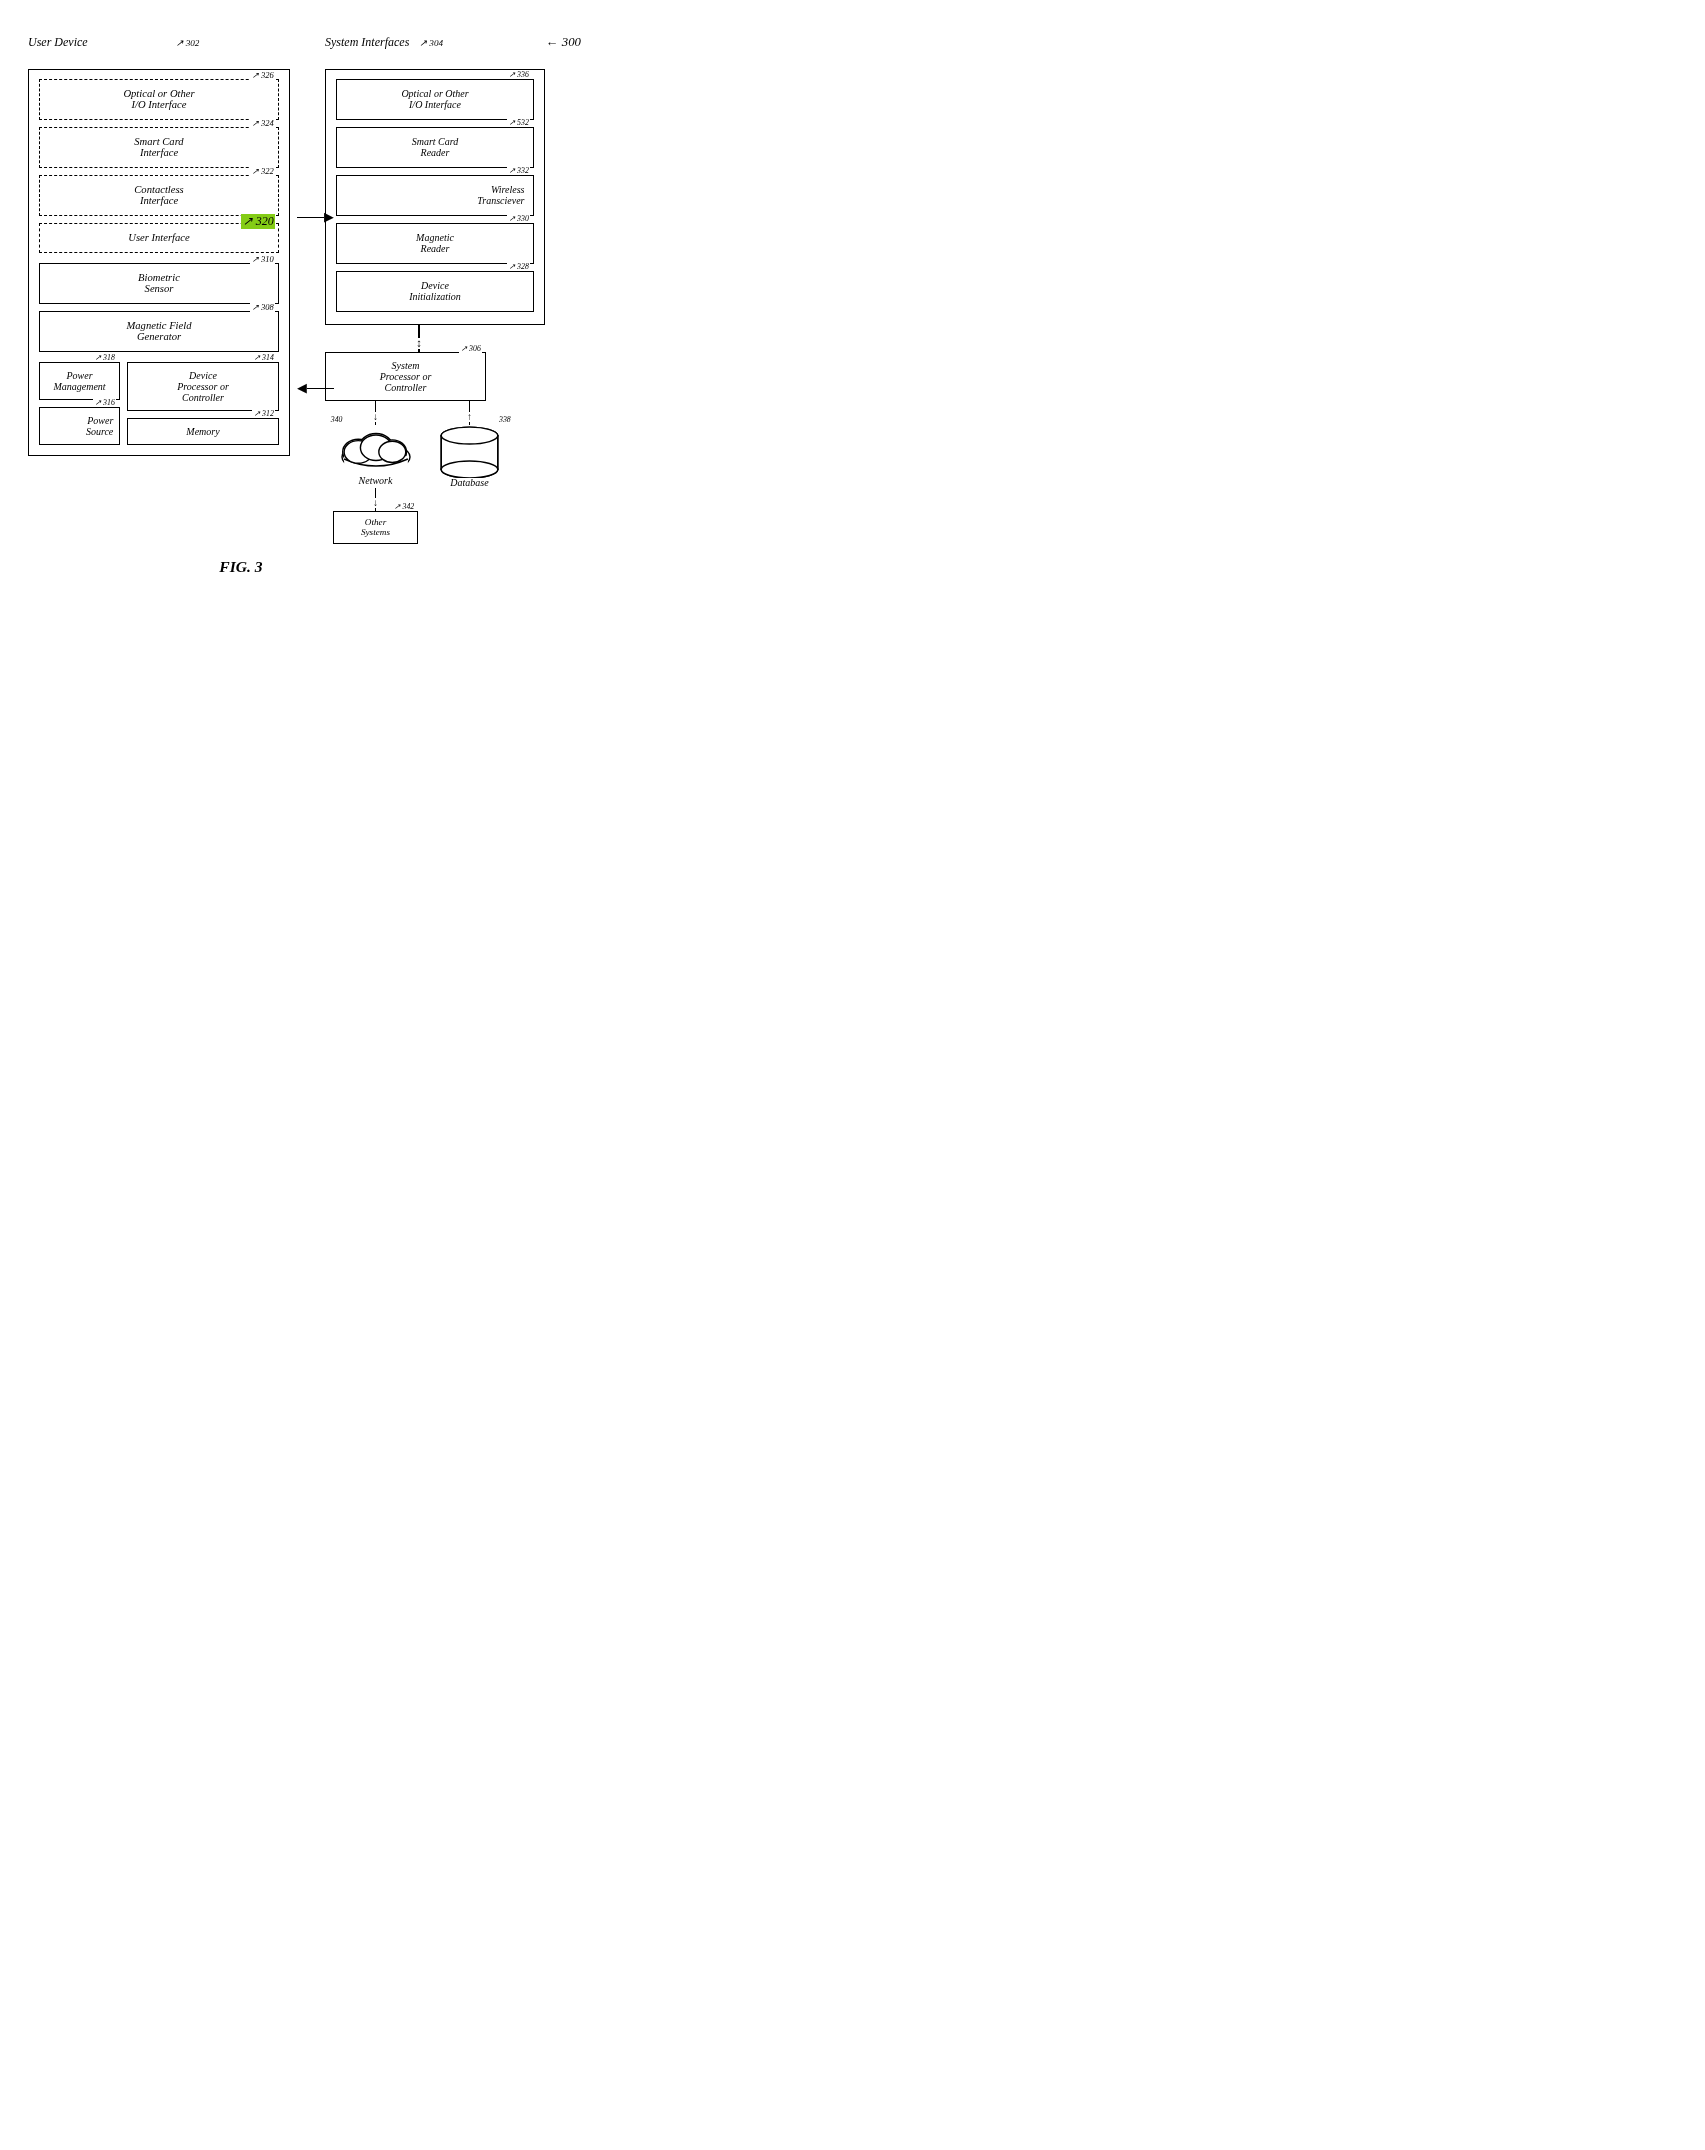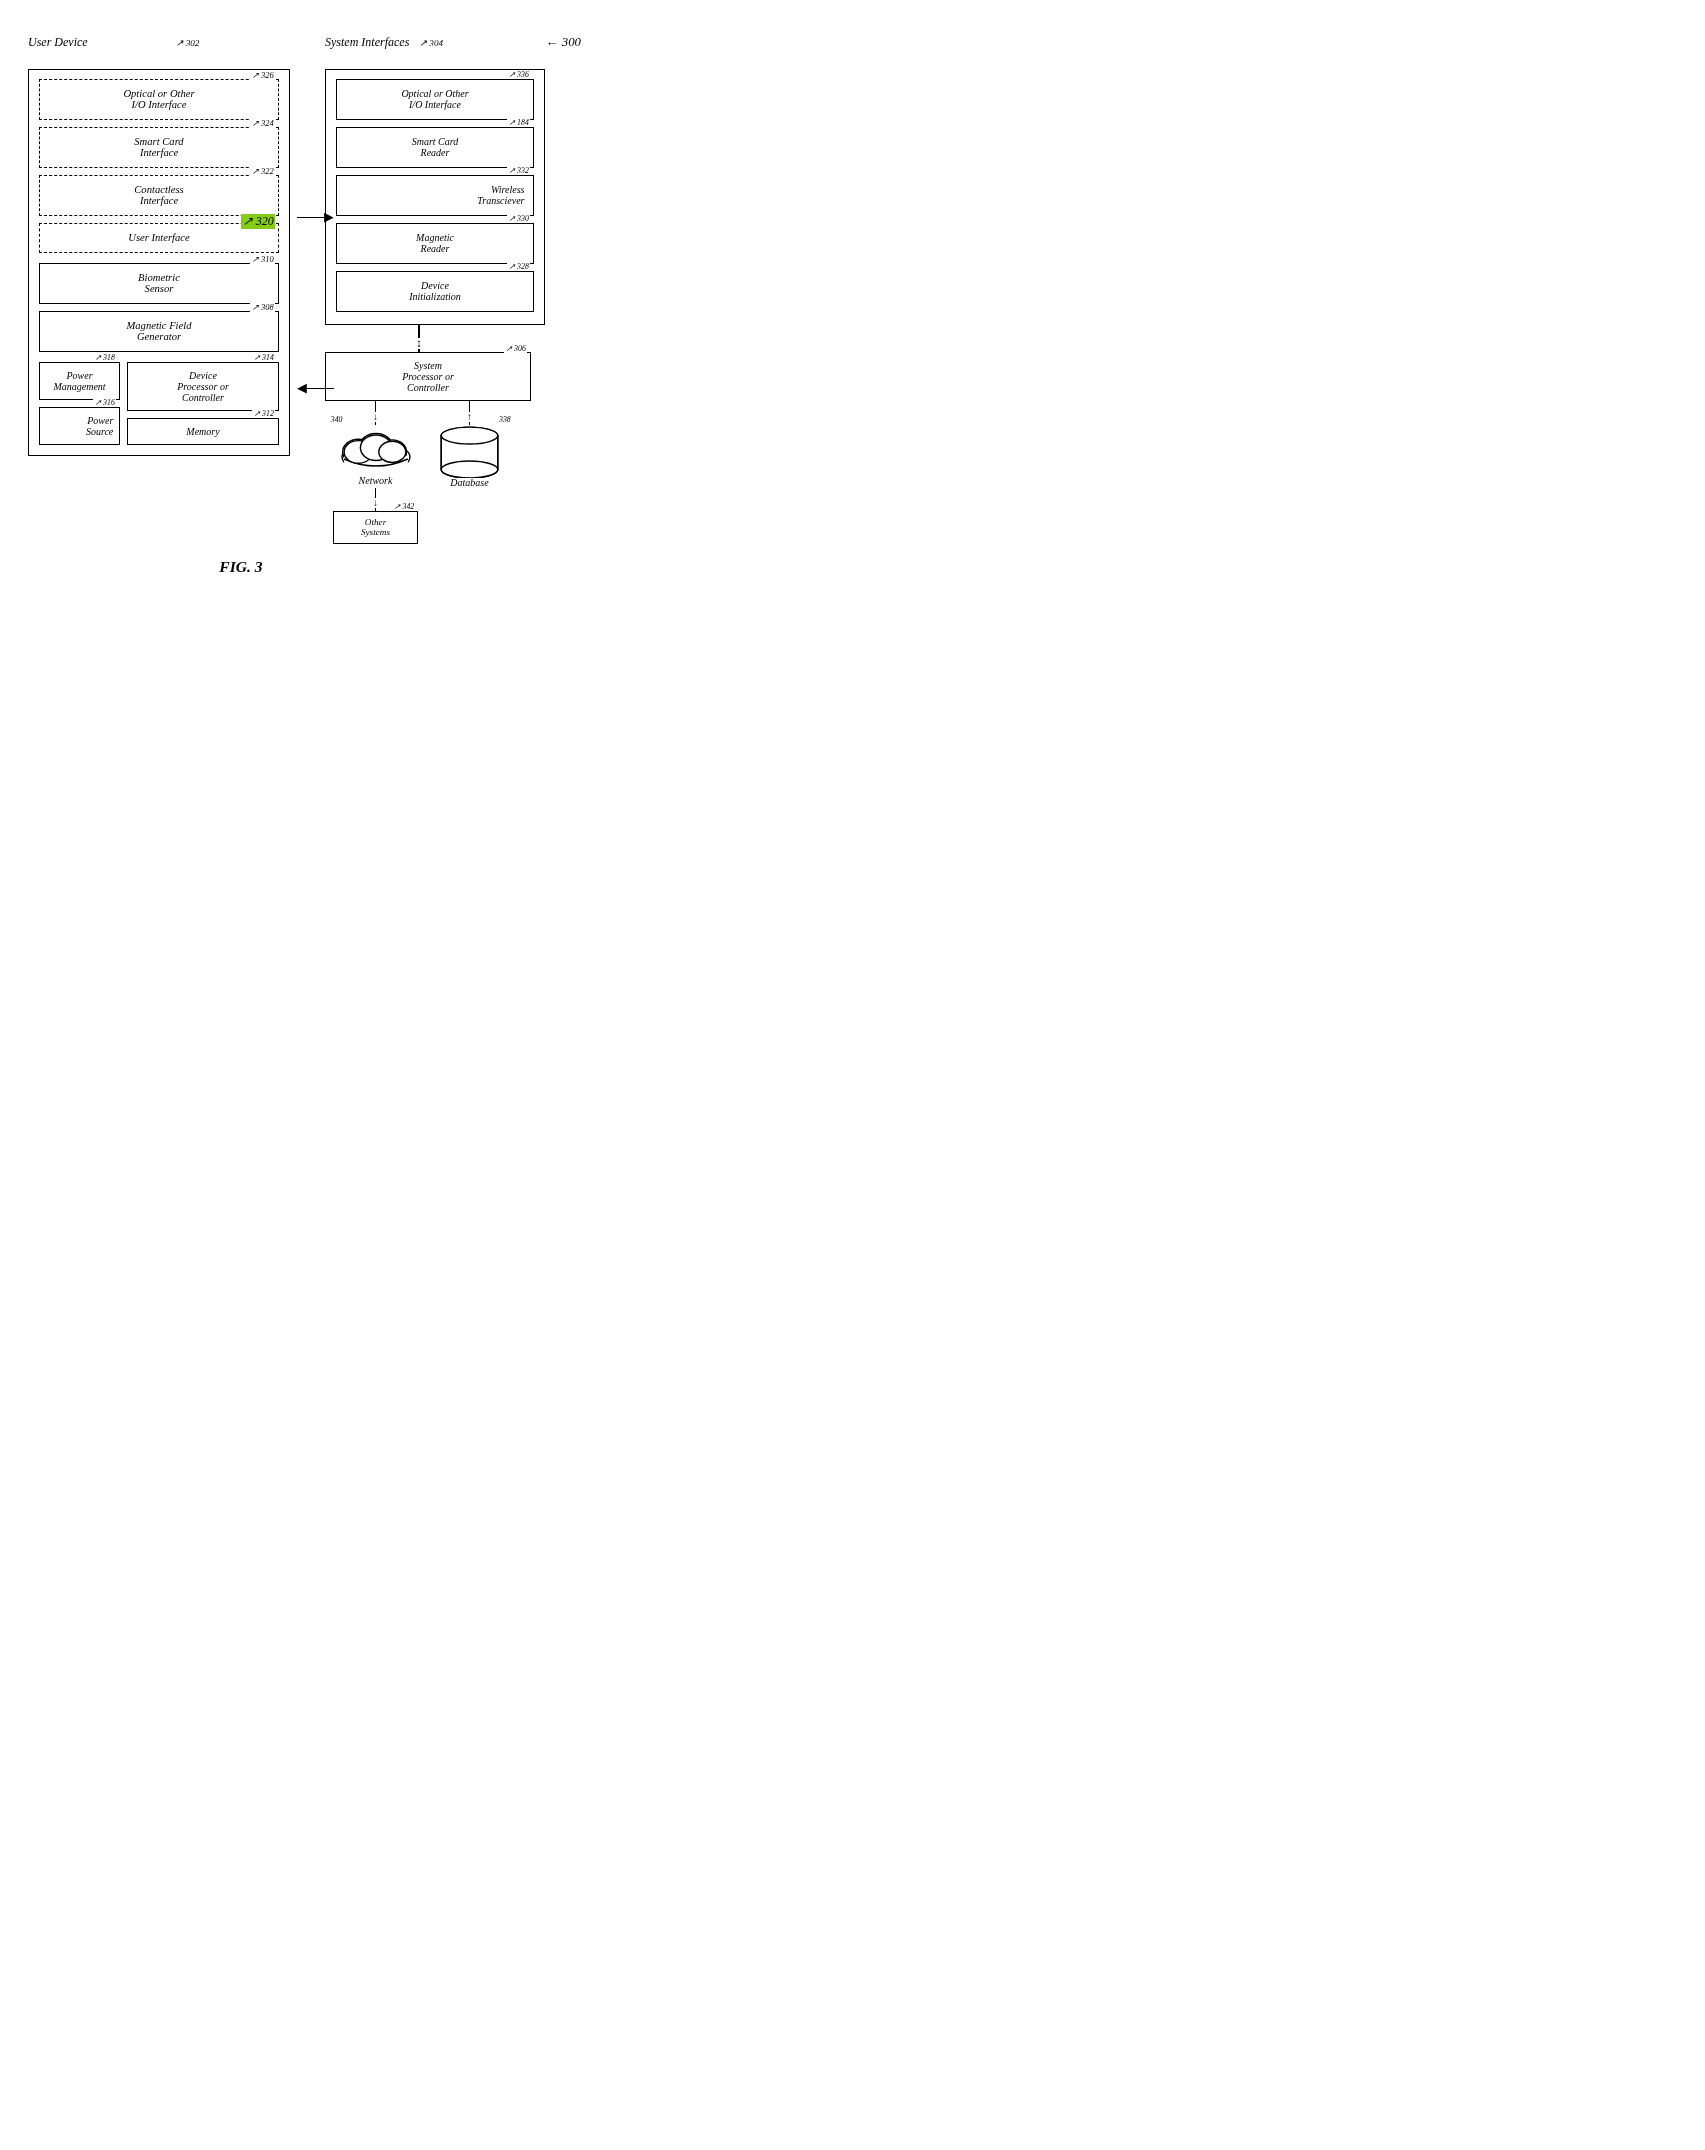--- a/index.html
+++ b/index.html
@@ -118,21 +118,21 @@
     <div style="width:191px; position:relative; display:flex; flex-direction:column; align-items:flex-start;">
 
       <div style="border:1.8px solid #000; width:220px; padding:8.5px 10px 10px 10px; position:relative;">
 
         <div style="border:1.4px solid #000; padding:8.5px; margin-bottom:7px; position:relative; text-align:center; font-size:10px; font-style:italic;">
           <span style="position:absolute;top:-9.2px;right:2.8px;font-size:7.8px;font-style:italic;background:#fff;padding:0 1.4px;">↗ 336</span>
           Optical or Other<br>I/O Interface
         </div>
 
         <div style="border:1.4px solid #000; padding:8.5px; margin-bottom:7px; position:relative; text-align:center; font-size:10px; font-style:italic;">
-          <span style="position:absolute;top:-9.2px;right:2.8px;font-size:7.8px;font-style:italic;background:#fff;padding:0 1.4px;">↗ 184</span>
+          <span style="position:absolute;top:-9.2px;right:2.8px;font-size:7.8px;font-style:italic;background:#fff;padding:0 1.4px;">↗ 532</span>
           Smart Card<br>Reader
         </div>
 
         <div style="border:1.4px solid #000; padding:8.5px; margin-bottom:7px; position:relative; text-align:right; font-size:10px; font-style:italic;">
           <span style="position:absolute;top:-9.2px;right:2.8px;font-size:7.8px;font-style:italic;background:#fff;padding:0 1.4px;">↗ 332</span>
           Wireless<br>Transciever
         </div>
 
         <div style="border:1.4px solid #000; padding:8.5px; margin-bottom:7px; position:relative; text-align:center; font-size:10px; font-style:italic;">
           <span style="position:absolute;top:-9.2px;right:2.8px;font-size:7.8px;font-style:italic;background:#fff;padding:0 1.4px;">↗ 330</span>
@@ -145,21 +145,21 @@
         </div>
 
       </div>
 
       <div style="display:flex;flex-direction:column;align-items:center;width:188px;margin-top:0;">
         <div style="width:1.4px;height:12.8px;background:#000;"></div>
         <div style="font-size:11.3px;line-height:1;">↕</div>
         <div style="width:1.4px;height:2.8px;background:#000;"></div>
       </div>
 
-      <div style="border:1.4px solid #000; padding:7px 8.5px; position:relative; text-align:center; font-size:10px; font-style:italic; width:206px;">
+      <div style="border:1.4px solid #000; padding:7px 8.5px; position:relative; text-align:center; font-size:10px; font-style:italic; width:161px;">
         <span style="position:absolute;top:-9.2px;right:2.8px;font-size:7.8px;font-style:italic;background:#fff;padding:0 1.4px;">↗ 306</span>
         System<br>Processor or<br>Controller
       </div>
 
       <div style="width:188px; display:flex; flex-direction:row; justify-content:space-around; margin-top:0;">
 
         <div style="display:flex; flex-direction:column; align-items:center;">
           <div style="width:1.4px;height:11.3px;background:#000;"></div>
           <div style="font-size:10px;line-height:1;">↓</div>
           <div style="width:1.4px;height:2.8px;background:#000;"></div>

